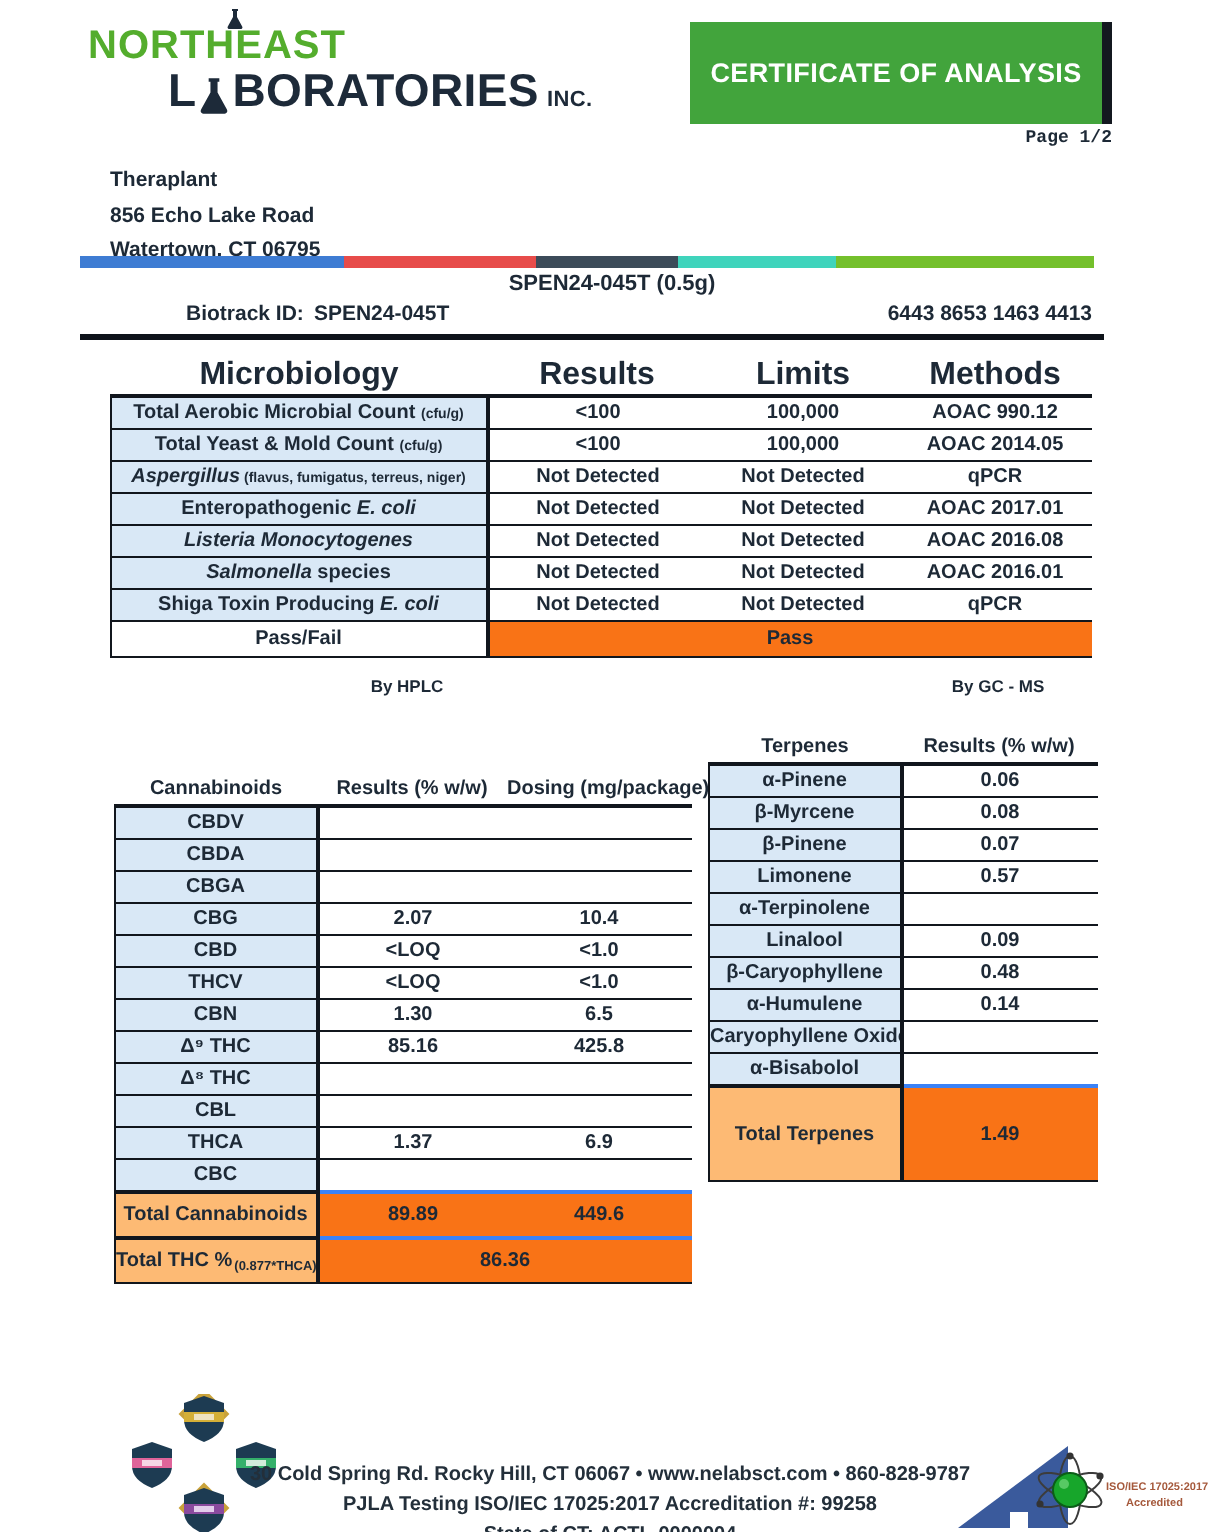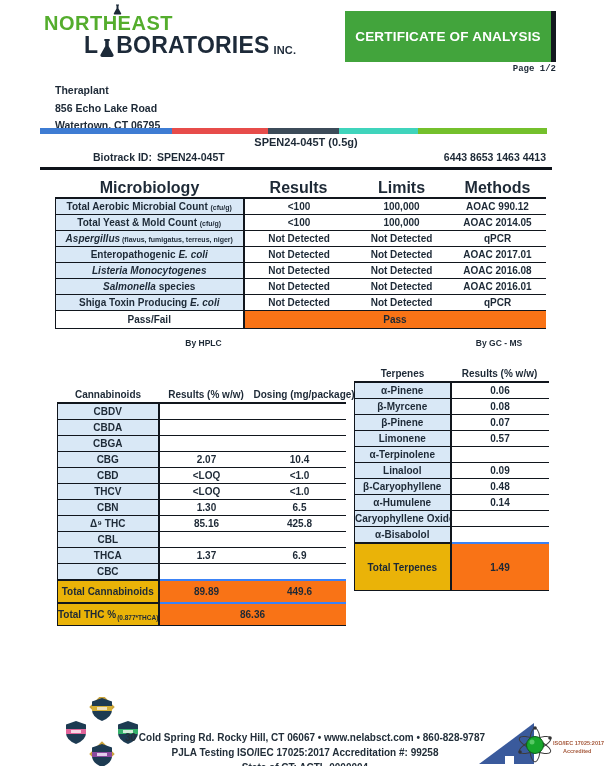--- a/index.html
+++ b/index.html
@@ -47,21 +47,21 @@
   .small { font-size:7px; font-weight:600; }
   .canna { left:57px; top:351px; width:288px;margin-top:35px; }
   .terp  { left:354px; top:351px; width:194px;margin-top:14px; }
   .method-label { position:absolute; top:338px; font-size:8.5px; font-weight:600; text-align:center; }
   .method-hplc { left:156px; width:95px; }
   .method-gcms { left:450px; width:98px; }
   .white { background:#ffffff !important; }
   .green { background:#f97316; }
   .bold { font-weight:700 !important; }
   .trow td { border-top:2px solid #3b82f6; height:21px; }
-  .trow .tname { border:1px solid #11161d; border-top-width:2px; border-right-width:2px; background:#eab308; font-weight:600; }
+  .trow .tname { border:1px solid #11161d; border-top-width:2px; border-right-width:2px; background:#fdba74; font-weight:600; }
   .thc-row td { border-bottom:3px solid #11161d; }
   .terp-total td { height:46px; border-bottom:3px solid #11161d; }
   .passfail td { height:17px; }
   .sub { font-size:6.5px; vertical-align:-2px; margin-left:1px; font-weight:600; }
   
   .footer-text { position:absolute; left:120px; top:730px; width:370px; text-align:center; font-size:10px; font-weight:600; line-height:15px; color:#232f3a; }
   .badges { position:absolute; left:58px; top:697px; }
   .pjla { position:absolute; left:477px; top:719px; }
   .pjla text { font-family:"Liberation Sans", sans-serif; font-size:5.5px; fill:#a5593c; font-weight:700; }
   i { font-style:italic; }
@@ -227,20 +227,25 @@
         </tr>
       <tr>
           <td class="name">CBN</td>
           <td class="val">1.30</td>
           <td class="val">6.5</td>
         </tr>
       <tr>
           <td class="name">Δ⁹ THC</td>
           <td class="val">85.16</td>
           <td class="val">425.8</td>
+        </tr>
+      <tr>
+          <td class="name">Δ⁸ THC</td>
+          <td class="val"></td>
+          <td class="val"></td>
         </tr>
       <tr>
           <td class="name">CBL</td>
           <td class="val"></td>
           <td class="val"></td>
         </tr>
       <tr>
           <td class="name">THCA</td>
           <td class="val">1.37</td>
           <td class="val">6.9</td>

